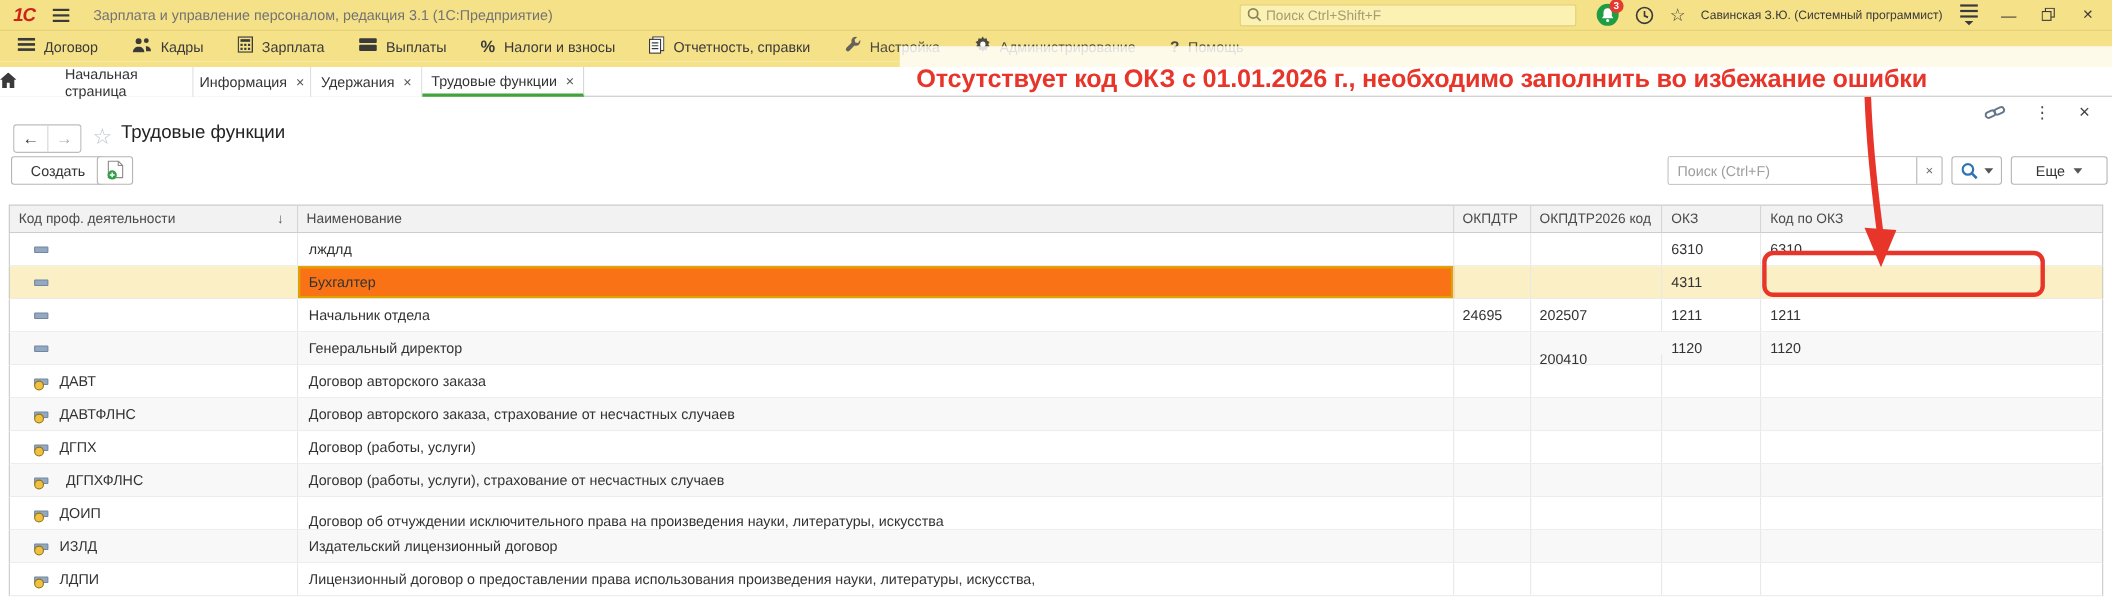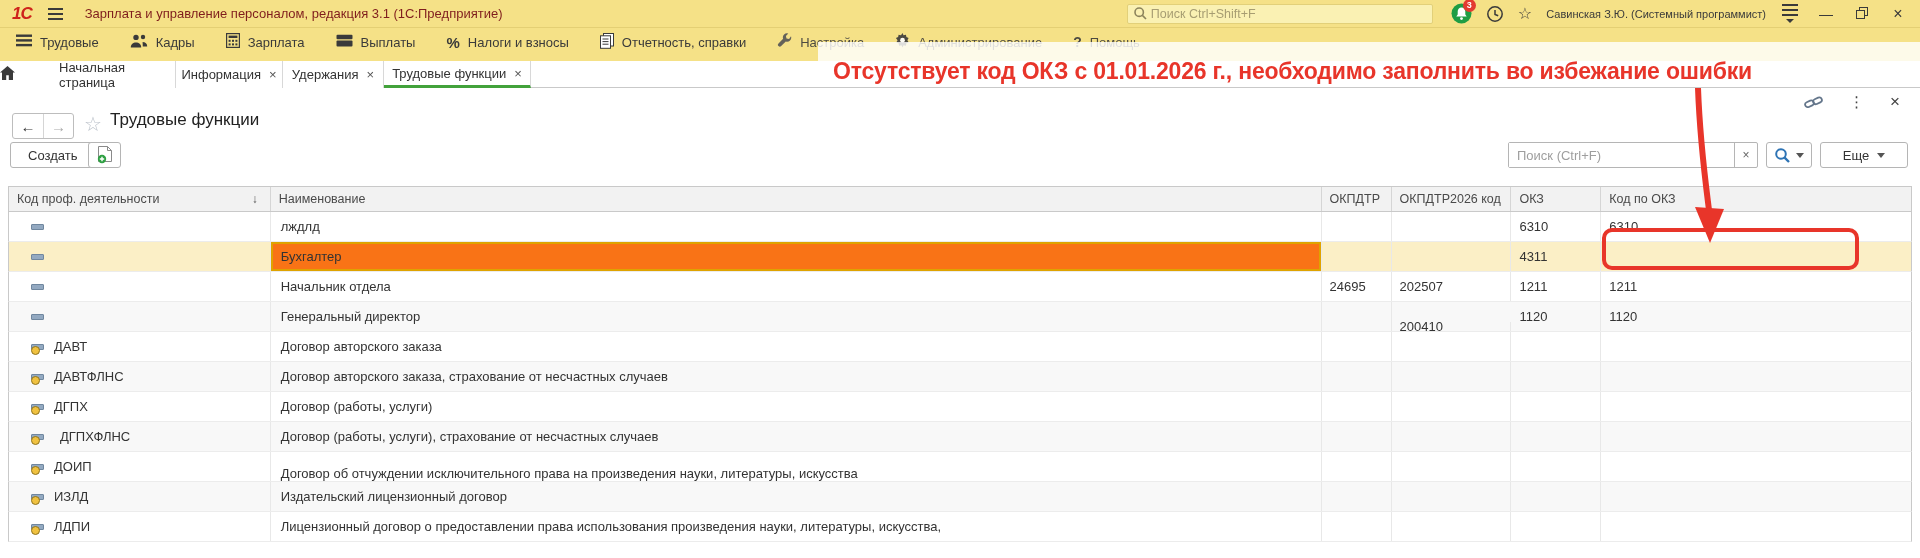--- a/index.html
+++ b/index.html
@@ -6,21 +6,21 @@
   html,body { width:1920px; height:558px; overflow:hidden; background:#fff;
     font-family:"Liberation Sans", sans-serif; color:#333; }
 
   
   .titlebar { position:absolute; left:0; top:0; width:1920px; height:28px;
     background:#F5E187; border-bottom:1px solid #E4CF74;
     display:flex; align-items:center; z-index:10; }
   .logo { font-weight:bold; font-style:italic; font-size:17px; color:#CE231B; margin-left:12px; letter-spacing:-1px; }
   .ham { margin-left:16px; display:flex; flex-direction:column; gap:3px; cursor:pointer; }
   .ham i { display:block; width:15px; height:2px; background:#3a3a3a; }
-  .apptitle { margin-left:22px; font-size:13px; color:#7f1d1d; }
+  .apptitle { margin-left:22px; font-size:13px; color:#737373; }
   .gsearch { margin-left:auto; width:306px; height:20px; background:#FAF1B3; border:1px solid #E2D079;
     border-radius:2px; display:flex; align-items:center; }
   .gsearch svg { margin:0 4px 0 6px; }
   .gsearch input { flex:1; border:none; background:transparent; outline:none; font-size:12.5px; color:#555; font-family:inherit;}
   .gsearch input::placeholder { color:#A79D72; }
   .tb-ic { margin-left:14px; display:flex; align-items:center; cursor:pointer; }
   .bell { position:relative; width:21px; height:21px; }
   .badge { position:absolute; right:-4px; top:-4px; min-width:13px; height:13px; border-radius:7px;
     background:#E33B30; color:#fff; font-size:9px; font-weight:bold; text-align:center; line-height:13px; padding:0 2px;}
   .userlbl { margin-left:14px; font-size:11px; color:#3a3a3a; }
@@ -58,21 +58,21 @@
   .navbtns .nb.fwd { border-left:1px solid #D5D5D5; color:#ABABAB; }
   .navbtns .nb.back { color:#333; }
   .fstar { position:absolute; left:84px; top:112px; font-size:20px; color:#BDC3CB; cursor:pointer; }
   .ftitle { position:absolute; left:110px; top:110px; font-size:17px; color:#222; }
 
   
   .btn { background:#fff; border:1px solid #B5B5B5; border-radius:3px; font-size:13px; color:#333;
     display:flex; align-items:center; justify-content:center; cursor:pointer; font-family:inherit; }
   .create-btn { position:absolute; left:10px; top:142px; height:26px; padding:0 17px; }
   .newgrp-btn { position:absolute; left:88px; top:142px; width:33px; height:26px; }
-  .searchrow { position:absolute; right:12px; top:142px; display:flex; gap:8px; align-items:center; }
+  .searchrow { position:absolute; right:4px; top:142px; display:flex; gap:8px; align-items:center; }
   .lsearch { width:250px; height:26px; border:1px solid #B5B5B5; border-radius:2px; display:flex; background:#fff;}
   .lsearch input { flex:1; border:none; outline:none; padding:0 8px; font-size:13px; color:#333; font-family:inherit;}
   .lsearch input::placeholder { color:#9E9E9E; }
   .lsearch .clr { width:23px; border-left:1px solid #B5B5B5; display:flex; align-items:center; justify-content:center;
     color:#666; font-size:12px; cursor:pointer; }
   .mag-btn { width:46px; height:26px; gap:6px; }
   .more-btn { width:88px; height:26px; gap:8px; }
   .caret { width:0; height:0; border-left:4px solid transparent; border-right:4px solid transparent;
     border-top:5px solid #555; }
 
@@ -158,21 +158,21 @@
 
 <div class="menubar">
   <div class="menu-item">
     <span class="mi-icon"><svg width="16" height="13" viewBox="0 0 16 13">
           <g fill="#3a3a3a">
             <rect y="0.5" width="16" height="2.4"></rect>
             <rect y="5.2" width="16" height="2.4"></rect>
             <rect y="9.9" width="16" height="2.4"></rect>
           </g>
         </svg></span>
-    <span class="mi-label">Трудовые</span>
+    <span class="mi-label">Договор</span>
   </div>
 
   <div class="menu-item">
     <span class="mi-icon"><svg width="18" height="14" viewBox="0 0 18 14" fill="#3a3a3a">
           <circle cx="6" cy="3.4" r="2.7"></circle>
           <path d="M0.8 13.4c0-3.2 2.3-5 5.2-5s5.2 1.8 5.2 5z"></path>
           <circle cx="13" cy="3" r="2.2"></circle>
           <path d="M12.6 8.1c2.7 0 4.6 1.7 4.6 4.4h-4.4z"></path>
         </svg></span>
     <span class="mi-label">Кадры</span>

